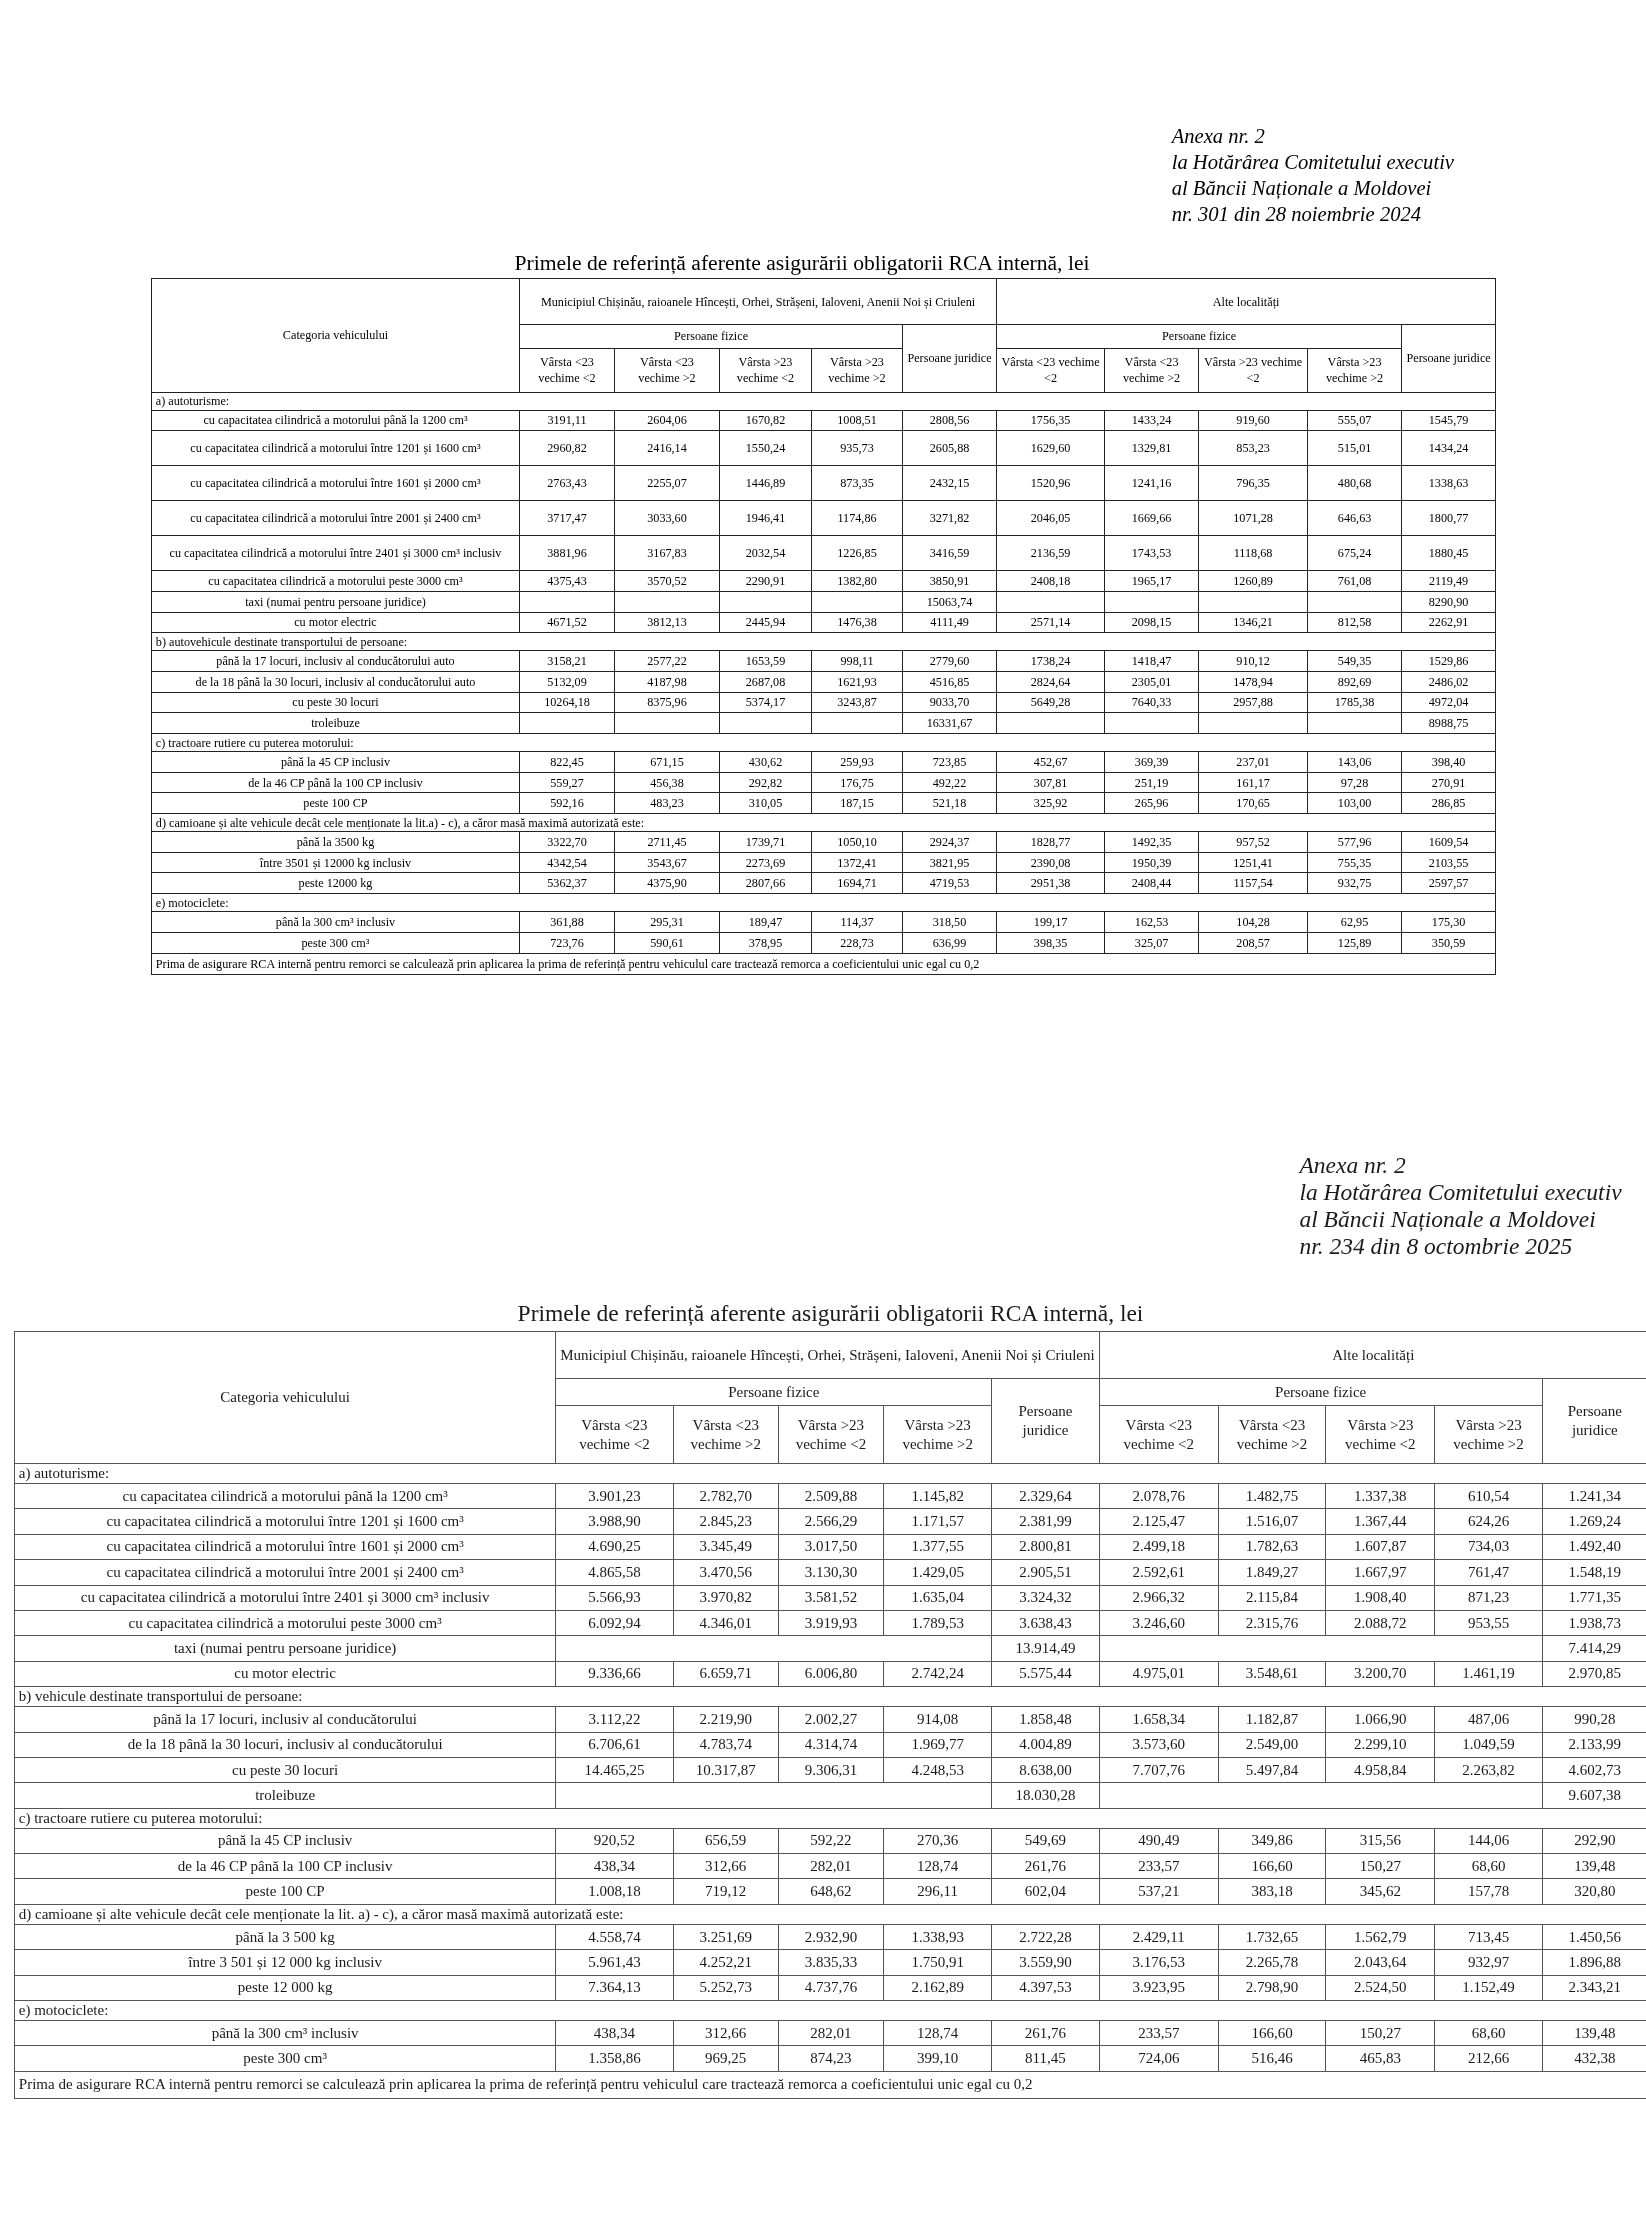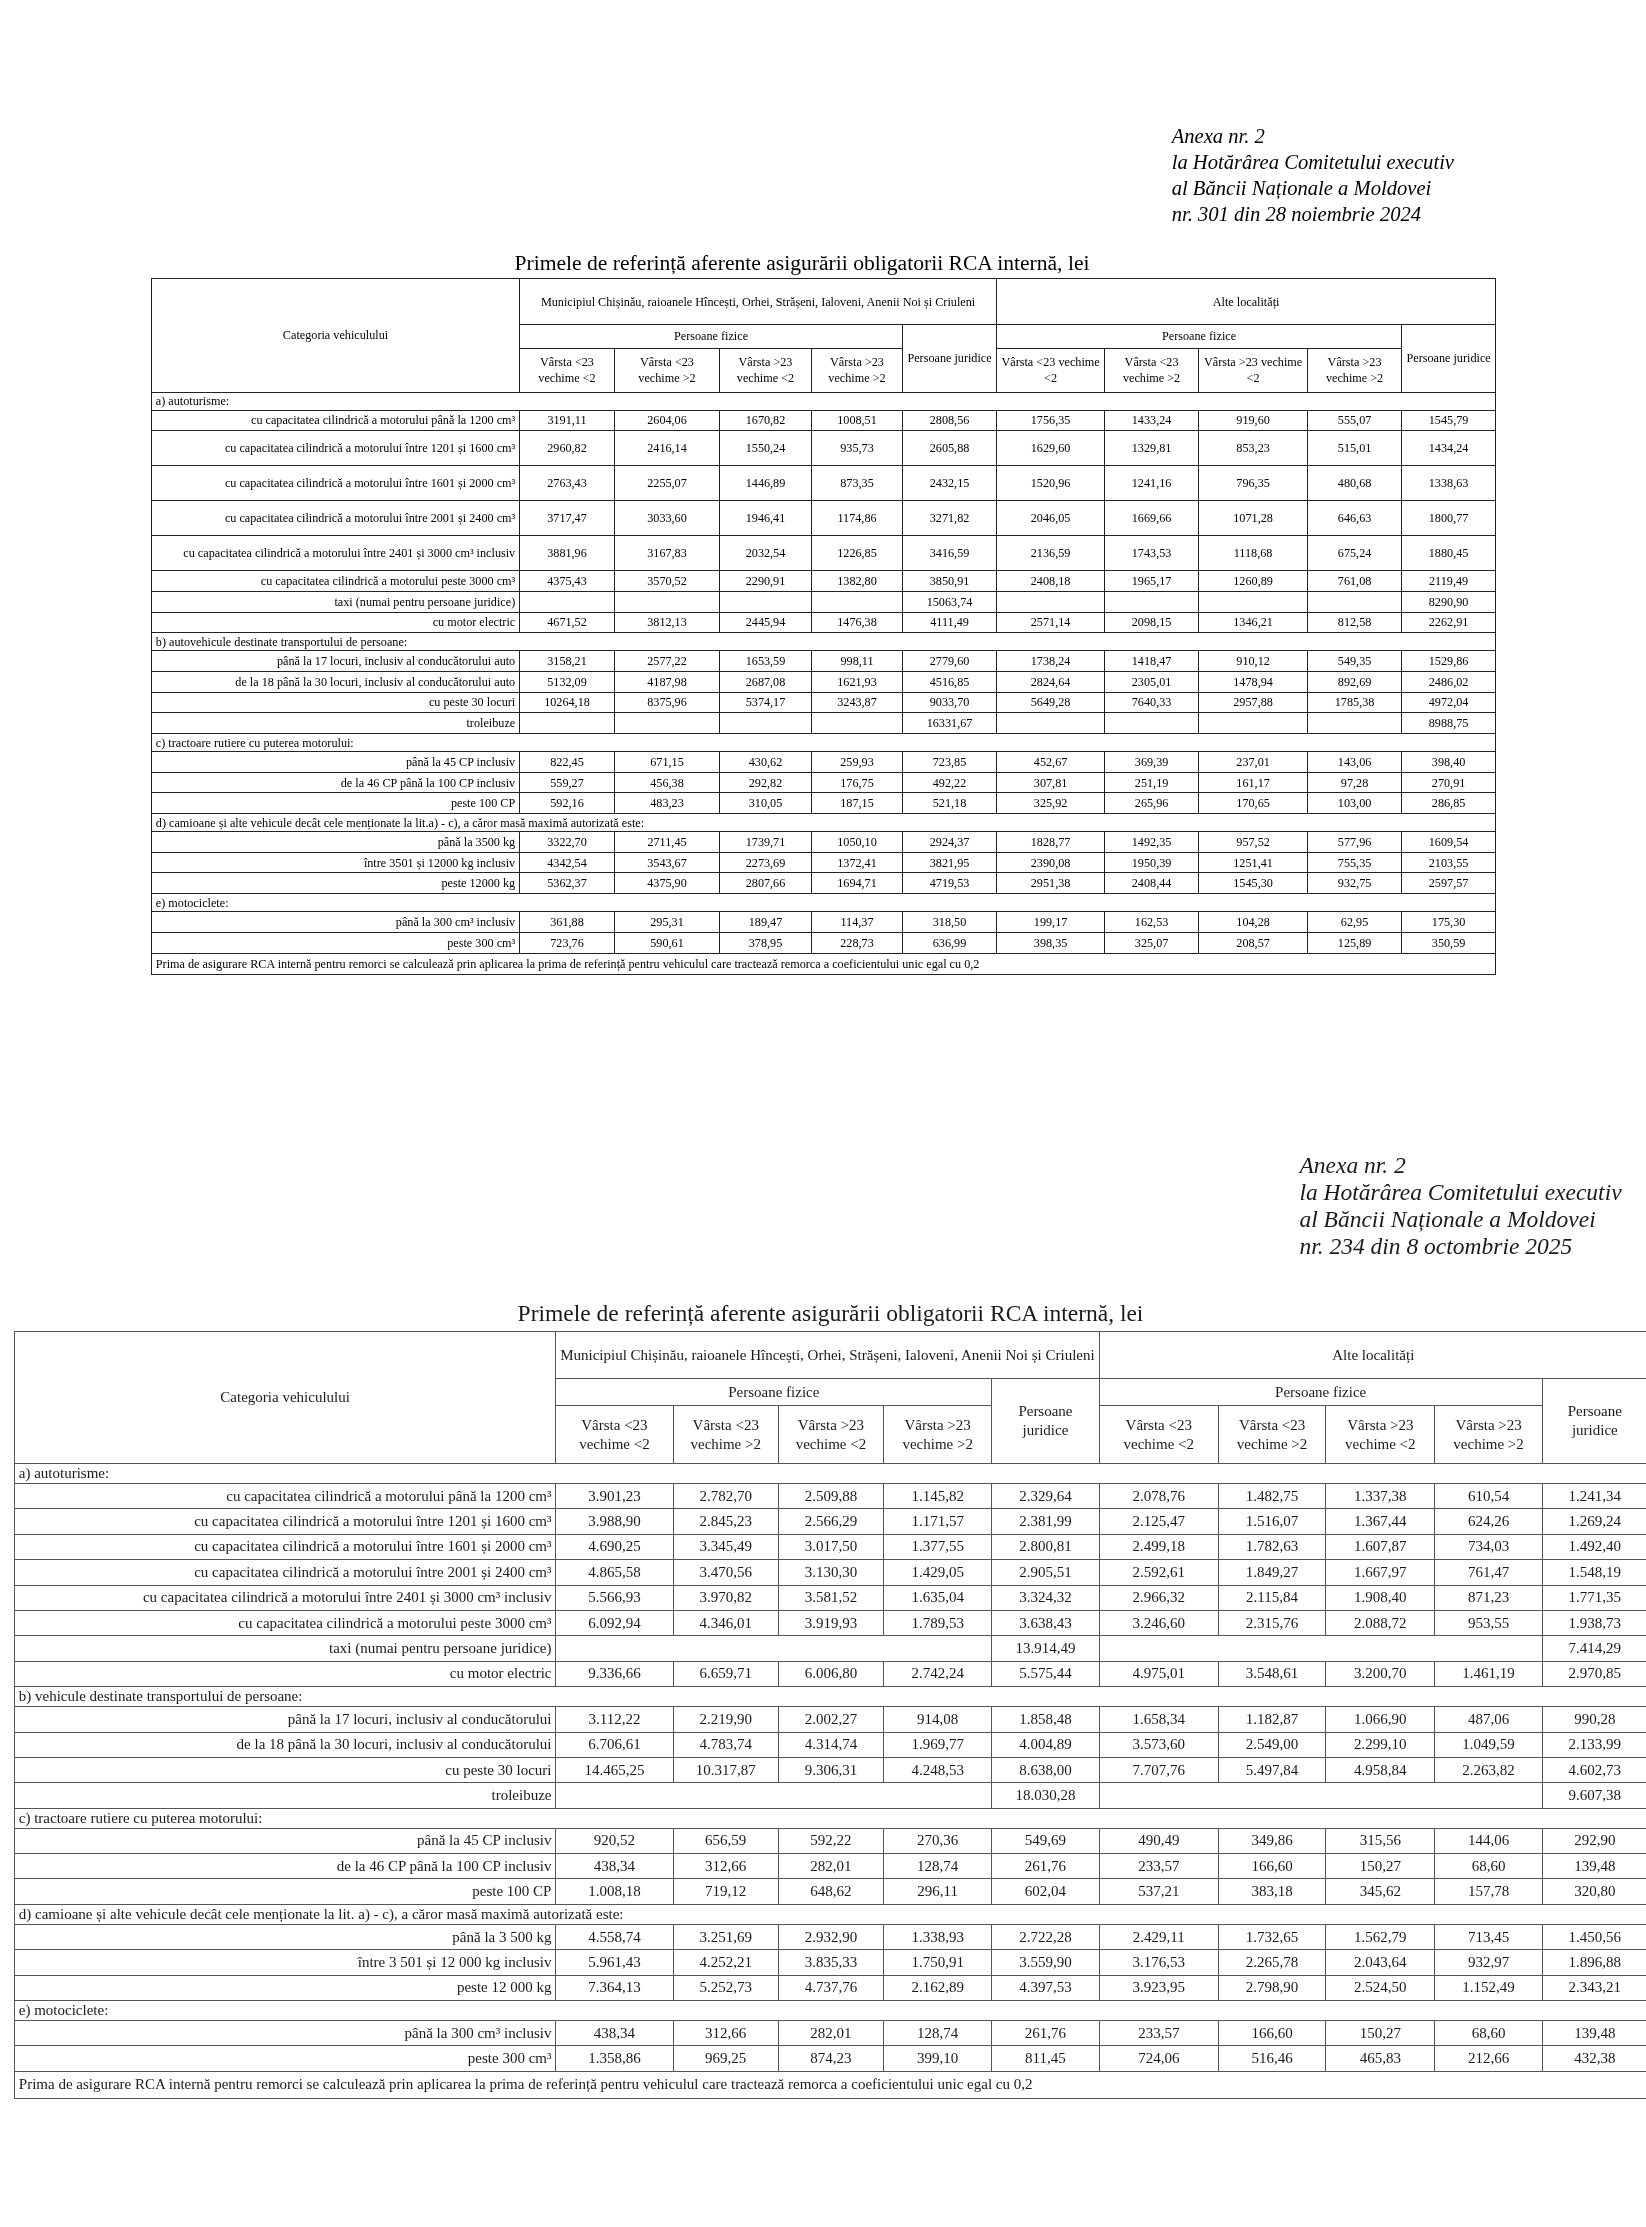--- a/index.html
+++ b/index.html
@@ -16,21 +16,21 @@
     position: absolute; font-weight: normal; text-align: center; white-space: nowrap;
   }
   table.rca {
     position: absolute; border-collapse: collapse; table-layout: fixed;
   }
   table.rca td, table.rca th {
     border: 0.9px solid #222; padding: 0 3.8px; vertical-align: middle;
   }
   table.rca th { font-weight: normal; text-align: center; }
   table.rca td.num { text-align: center; white-space: nowrap; }
-  table.rca td.cat { text-align: right; }
+  table.rca td.cat { text-align: center; }
   table.rca td.section { text-align: left; }
   table.rca tr.rowhead th { border-bottom-width: 1.9px; }
   table.rca tr.data td { border-bottom-width: 1.9px; }
   table.rca tr.secrow td { border-bottom-width: 1.9px; }
 
   
   #doc1-annex { right: 192px; top: 123px; }
   #doc1-title { left: 150px; width: 1304px; top: 251px; font-size: 21.6px; }
   #doc1-table { left: 151px; top: 278px; width: 1305px; font-size: 12.2px; }
   #doc1-table th { font-size: 12.2px; line-height: 16px; }
@@ -342,21 +342,21 @@
       </tr>
       <tr class="data">
         <td class="cat">peste 12000 kg</td>
         <td class="num">5362,37</td>
         <td class="num">4375,90</td>
         <td class="num">2807,66</td>
         <td class="num">1694,71</td>
         <td class="num">4719,53</td>
         <td class="num">2951,38</td>
         <td class="num">2408,44</td>
-        <td class="num">1545,30</td>
+        <td class="num">1157,54</td>
         <td class="num">932,75</td>
         <td class="num">2597,57</td>
       </tr>
       <tr class="secrow">
         <td colspan="11" class="section">e) motociclete:</td>
       </tr>
       <tr class="data">
         <td class="cat">până la 300 cm³ inclusiv</td>
         <td class="num">361,88</td>
         <td class="num">295,31</td>

